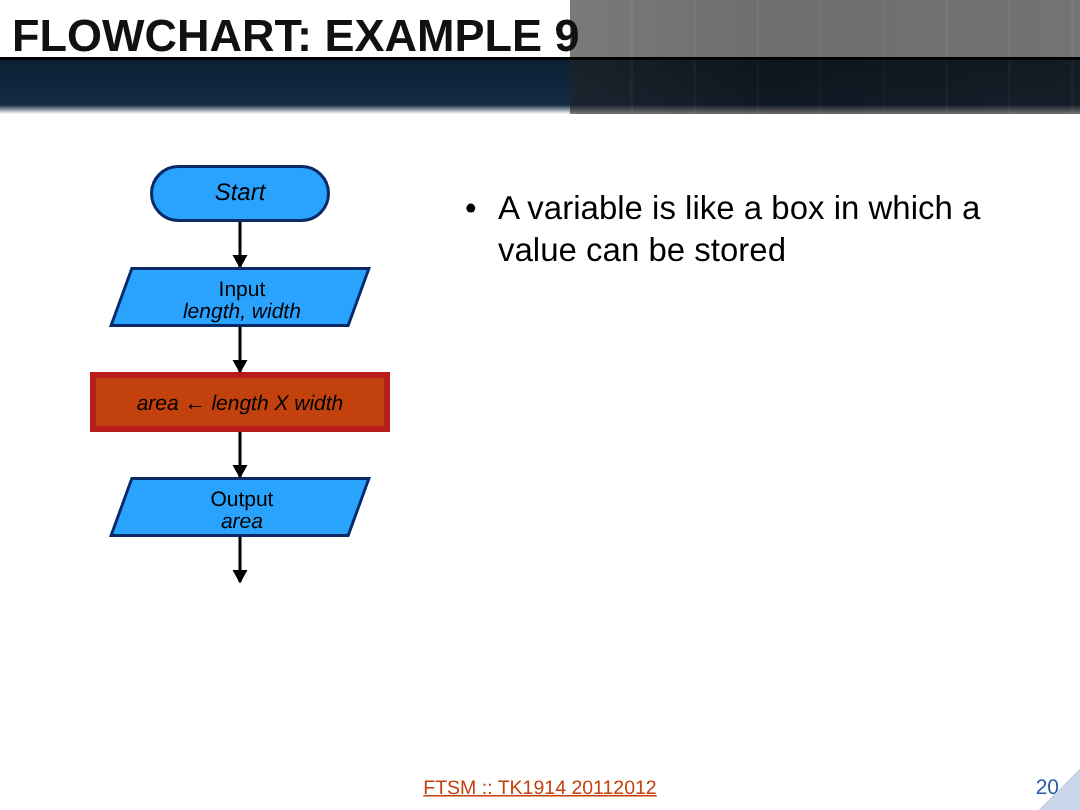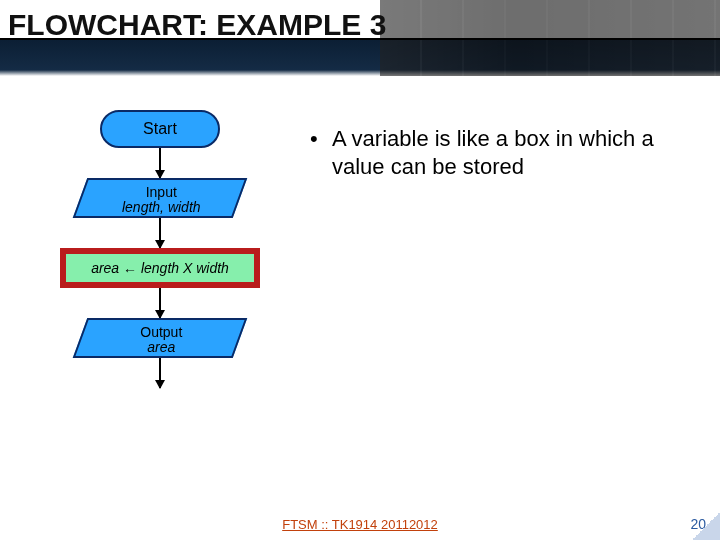--- a/index.html
+++ b/index.html
@@ -31,35 +31,36 @@
   }
   .flow {
     position: absolute; left: 30px; top: 110px; width: 260px;
   }
   .node { position: relative; margin: 0 auto; }
   .terminal {
     width: 120px; height: 38px; border-radius: 20px;
     background: #2aa3ff; border: 2px solid #0a2a66;
     display: flex; align-items: center; justify-content: center;
     font-size: 16px;
+    font-style: italic;
   }
   .parallelogram {
     width: 160px; height: 40px; position: relative;
     transform: skewX(-20deg);
     background: #2aa3ff; border: 2px solid #0a2a66;
   }
   .parallelogram .pcontent {
     transform: skewX(20deg);
     width: 160px; height: 40px;
     display: flex; flex-direction: column; align-items: center; justify-content: center;
     font-size: 14px; line-height: 1.1;
   }
   .process {
     width: 200px; height: 40px;
-    background: #86efac; border: 6px solid #b91c1c;
+    background: #c2410c; border: 4px solid #b91c1c;
     display: flex; align-items: center; justify-content: center;
     font-size: 14px;
   }
   .arrow {
     width: 2px; height: 30px; background: #000; margin: 0 auto; position: relative;
   }
   .arrow::after {
     content: ""; position: absolute; left: -4px; bottom: -1px;
     border-left: 5px solid transparent; border-right: 5px solid transparent;
     border-top: 9px solid #000;
@@ -84,21 +85,21 @@
     position: absolute; right: 0; bottom: 0; width: 28px; height: 28px;
     background: linear-gradient(135deg, transparent 0 50%, #c9d6ea 50% 100%);
   }
 </style>
 </head>
 <body>
 
 <div class="header-bar">
   <div class="header-bg"></div>
   <div class="header-stripe"></div>
-  <div class="title">FLOWCHART: EXAMPLE 3</div>
+  <div class="title">FLOWCHART: EXAMPLE 9</div>
 </div>
 
 <div class="flow">
   <div class="node terminal">
     <span>Start</span>
   </div>
   <div class="arrow"></div>
 
   <div class="node parallelogram">
     <div class="pcontent">

